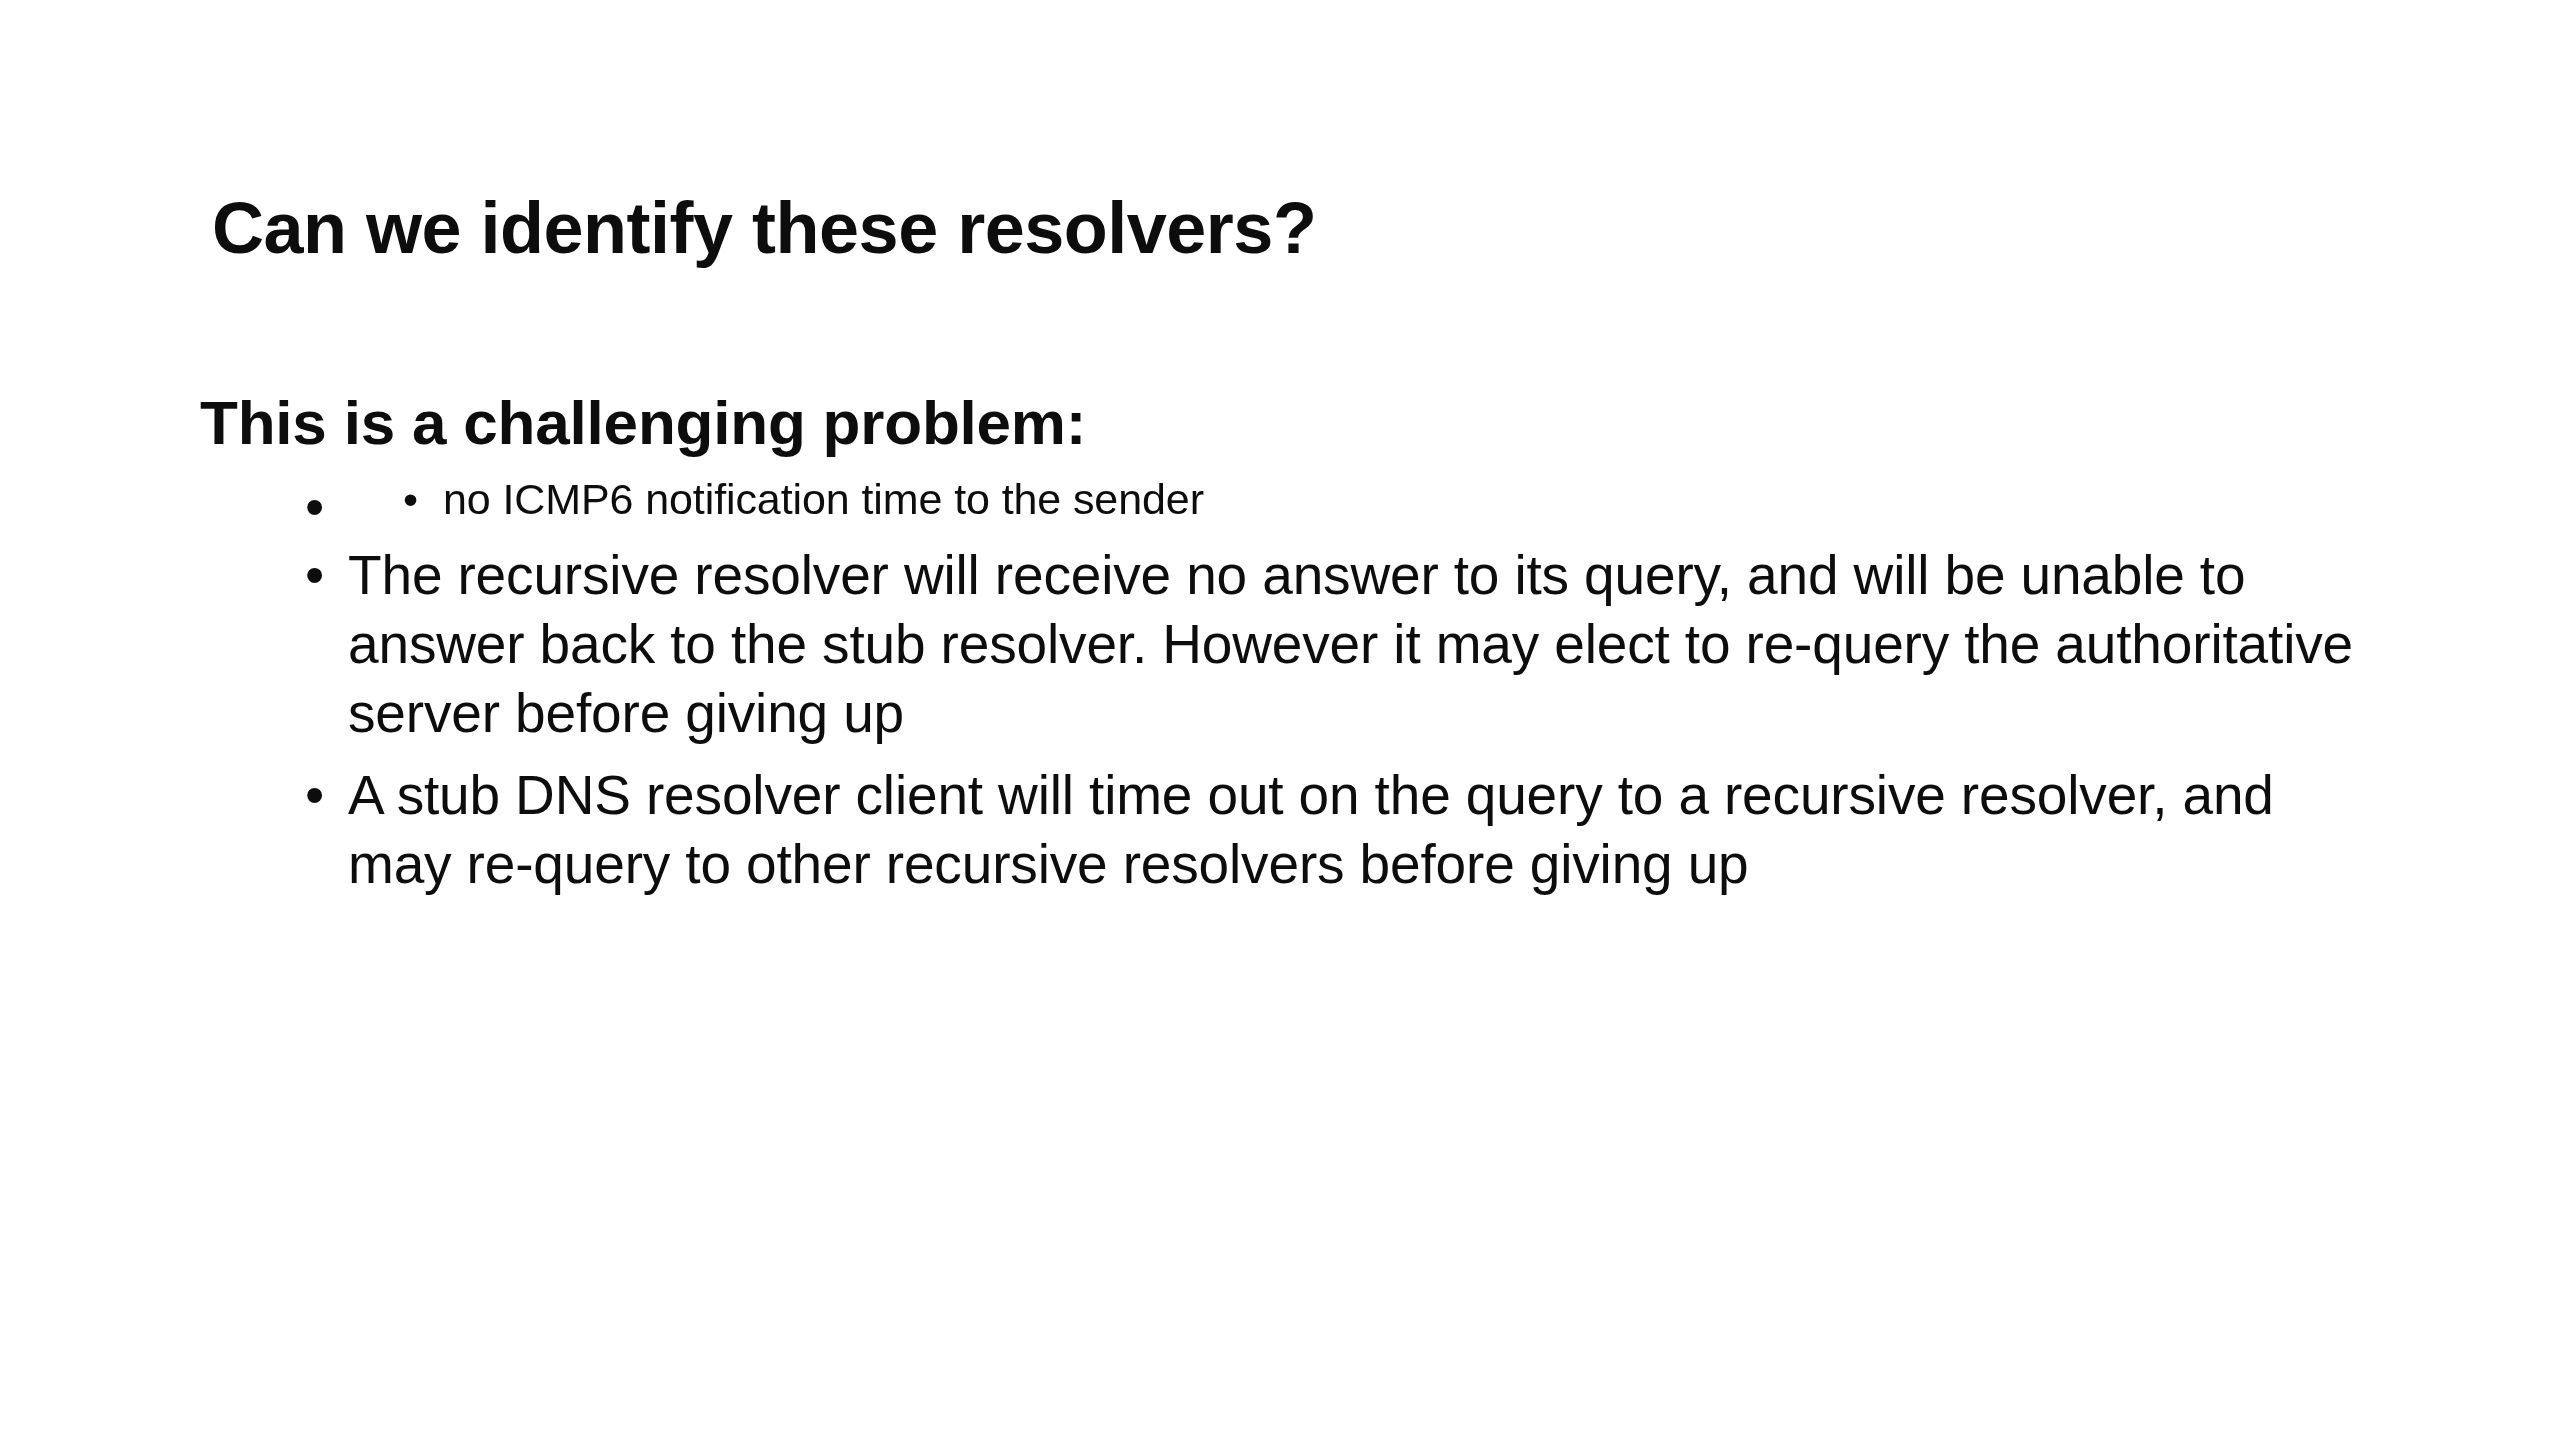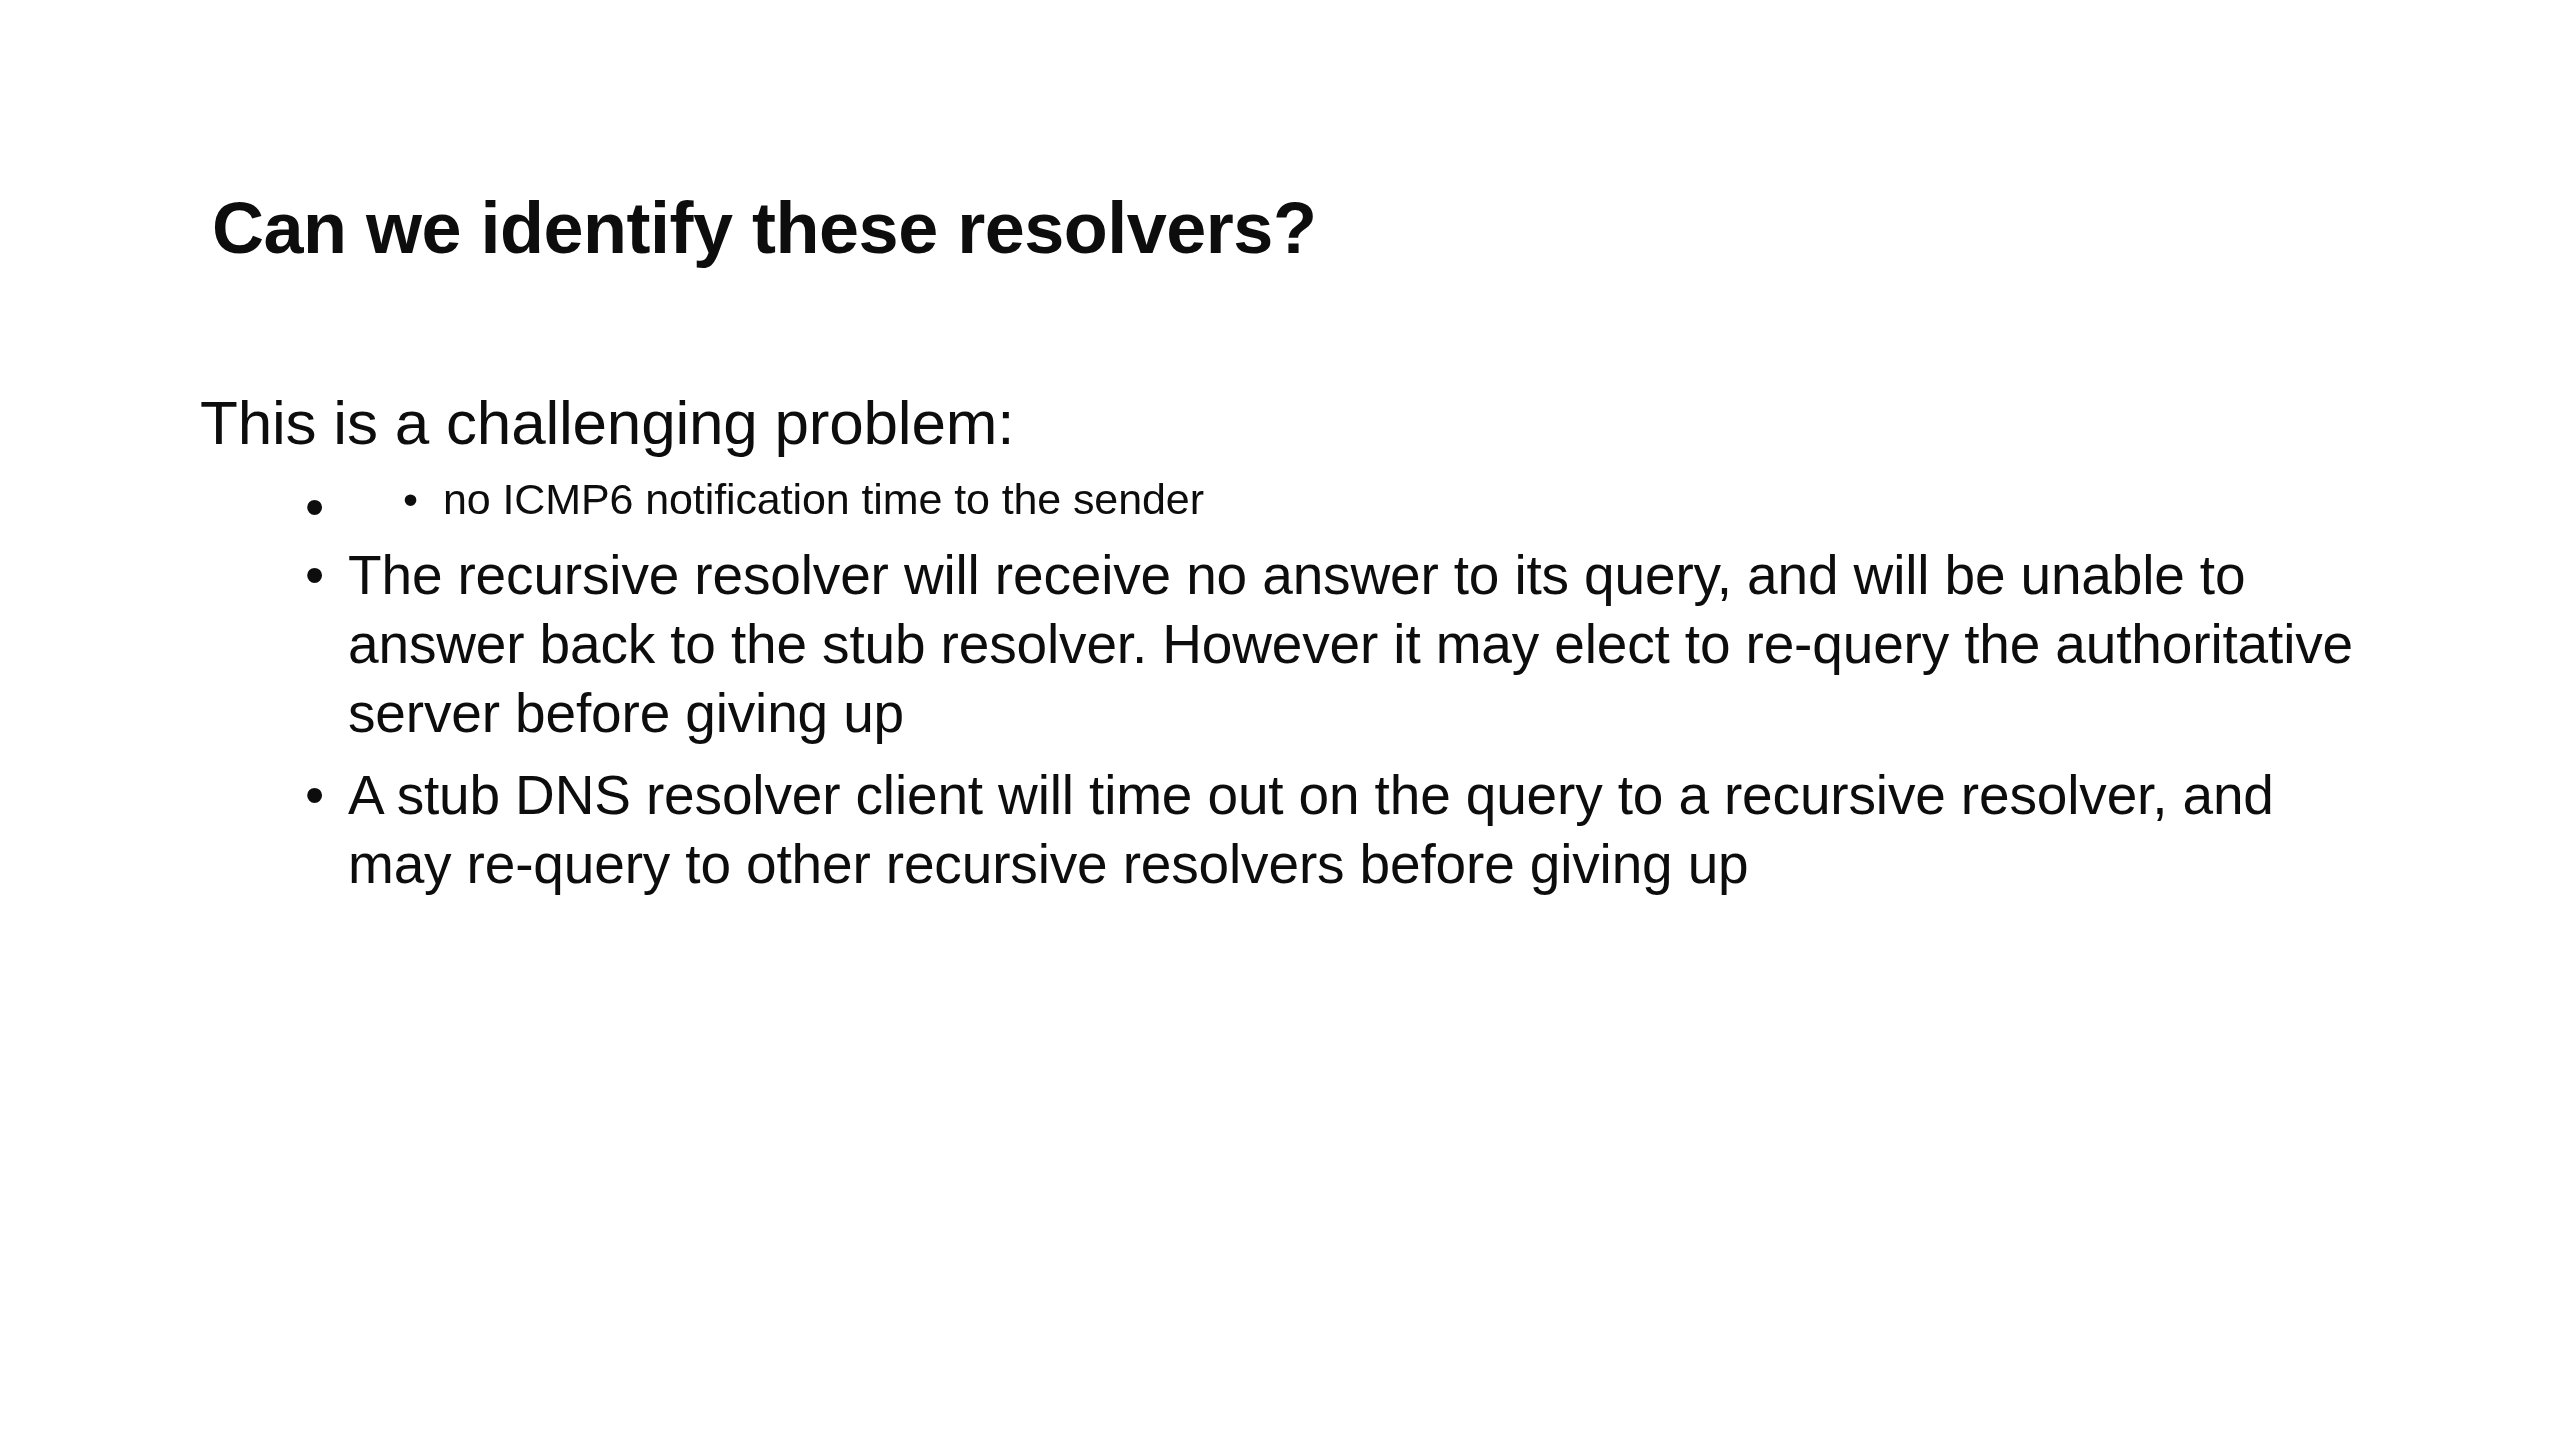--- a/index.html
+++ b/index.html
@@ -43,21 +43,21 @@
   .slide-body {
     position: absolute;
     left: 200px;
     top: 386px;
     width: 2190px;
   }
 
   .lead-line {
     font-size: 62px;
     line-height: 1.18;
-    font-weight: 400;
+    font-weight: 700;
     color: #0d0d0d;
     margin: 0 0 14px 0;
     letter-spacing: -0.2px;
   }
 
   ul.level1 {
     list-style: none;
     margin: 0;
     padding: 0;
   }

